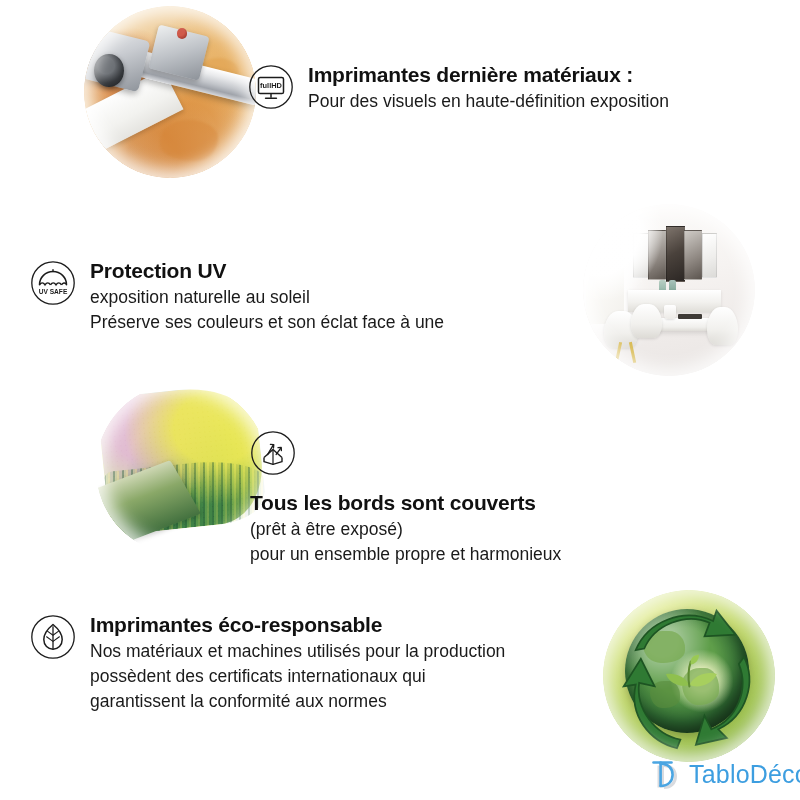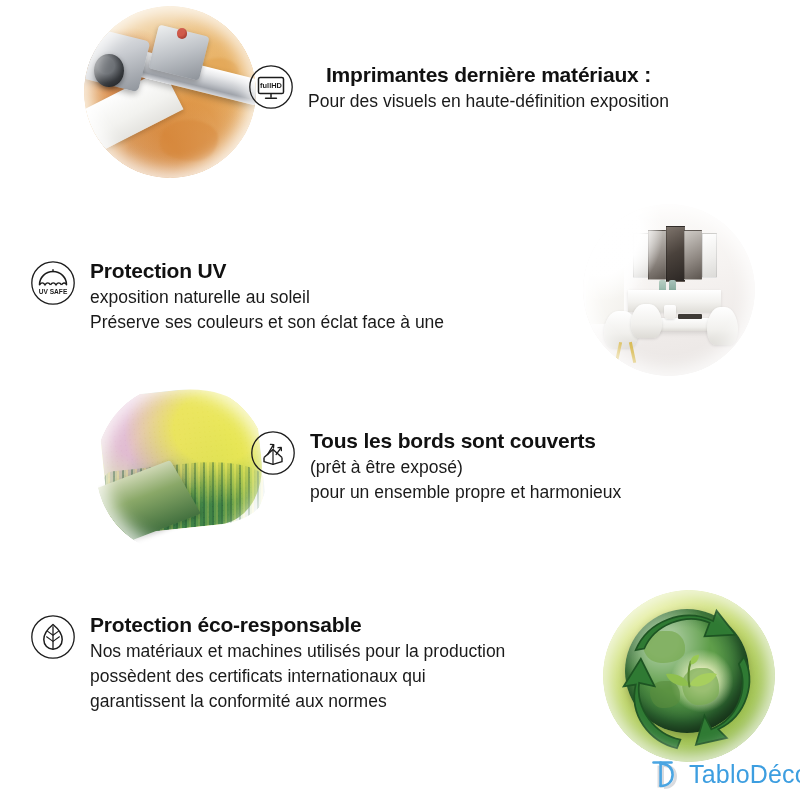--- a/index.html
+++ b/index.html
@@ -341,21 +341,21 @@
       <div class="map-blotch" style="left:66%; top:30%; width:24%; height:18%; background:rgba(221,156,70,0.42);"></div>
       <div class="paper-sheet"></div>
       <div class="roller-bar"></div>
       <div class="roller-block"></div>
       <div class="roller-head"></div>
       <div class="roller-hub"></div>
       <div class="roller-dot"></div>
     </div>
   </div>
 
-  <div class="feature" id="feature-printing" style="left:248px; top:62px;text-align:center;">
+  <div class="feature" id="feature-printing" style="left:248px; top:62px;">
     <span class="icon-badge">
       <svg viewBox="0 0 46 46" fill="none" xmlns="http://www.w3.org/2000/svg">
         <circle cx="23" cy="23" r="21.2" stroke="#1c1c1c" stroke-width="1.3"></circle>
         <rect x="10.5" y="13.5" width="25" height="16" rx="1.6" stroke="#1c1c1c" stroke-width="1.5"></rect>
         <path d="M23 29.5v4.2" stroke="#1c1c1c" stroke-width="1.5"></path>
         <path d="M17.6 34.2h10.8" stroke="#1c1c1c" stroke-width="1.6" stroke-linecap="round"></path>
         <text x="23" y="24" text-anchor="middle" font-family="Liberation Sans, sans-serif" font-size="7.4" font-weight="bold" fill="#1c1c1c">fullHD</text>
       </svg>
     </span>
     <span class="feature-text">
@@ -415,21 +415,21 @@
     <div class="photo-inner">
       <div class="canvas-bg"></div>
       <div class="canvas-face">
         <div class="canvas-streaks"></div>
         <div class="canvas-speckle"></div>
       </div>
       <div class="canvas-edge"></div>
     </div>
   </div>
 
-  <div class="feature" id="feature-edges" style="left:250px; top:428px;">
+  <div class="feature" id="feature-edges" style="left:250px; top:428px;flex-direction:column;">
     <span class="icon-badge">
       <svg viewBox="0 0 46 46" fill="none" xmlns="http://www.w3.org/2000/svg">
         <circle cx="23" cy="23" r="21.2" stroke="#1c1c1c" stroke-width="1.3"></circle>
         <path d="M14 27.5l9-8 9 8" stroke="#1c1c1c" stroke-width="1.4" stroke-linejoin="round"></path>
         <path d="M14 27.5v4.2l9 2.6 9-2.6v-4.2" stroke="#1c1c1c" stroke-width="1.4" stroke-linejoin="round"></path>
         <path d="M23 19.5v15" stroke="#1c1c1c" stroke-width="1.2"></path>
         <path d="M17.6 24.6l5.6-9.4" stroke="#1c1c1c" stroke-width="1.4" stroke-linecap="round"></path>
         <path d="M20.4 14.4l3.4 0.2-0.3 3.4" stroke="#1c1c1c" stroke-width="1.3" stroke-linecap="round" stroke-linejoin="round"></path>
         <path d="M26.2 24.4l4.6-6.2" stroke="#1c1c1c" stroke-width="1.4" stroke-linecap="round"></path>
         <path d="M28 17.6l3.2-0.2 0.2 3.2" stroke="#1c1c1c" stroke-width="1.3" stroke-linecap="round" stroke-linejoin="round"></path>
@@ -475,21 +475,21 @@
   <div class="feature" id="feature-eco" style="left:30px; top:612px;">
     <span class="icon-badge">
       <svg viewBox="0 0 46 46" fill="none" xmlns="http://www.w3.org/2000/svg">
         <circle cx="23" cy="23" r="21.2" stroke="#1c1c1c" stroke-width="1.3"></circle>
         <path d="M23 10.5c6.4 5.2 9.2 10.2 9.2 15.1 0 5.6-4.1 9.6-9.2 9.6s-9.2-4-9.2-9.6c0-4.9 2.8-9.9 9.2-15.1Z" stroke="#1c1c1c" stroke-width="1.5" stroke-linejoin="round"></path>
         <path d="M23 12.2v23.4" stroke="#1c1c1c" stroke-width="1.3"></path>
         <path d="M23 21.2l5.6-4.1M23 21.2l-5.6-4.1M23 27.4l6.4-4.6M23 27.4l-6.4-4.6" stroke="#1c1c1c" stroke-width="1.1" stroke-linecap="round"></path>
       </svg>
     </span>
     <span class="feature-text">
-      <span class="feature-title">Protection éco-responsable</span>
+      <span class="feature-title">Imprimantes éco-responsable</span>
       <span class="feature-desc">
         <span class="line">Nos matériaux et machines utilisés pour la production</span>
         <span class="line">possèdent des certificats internationaux qui</span>
         <span class="line">garantissent la conformité aux normes</span>
       </span>
     </span>
   </div>
 
   <div id="brand-logo">
     <span class="logo-mark">

